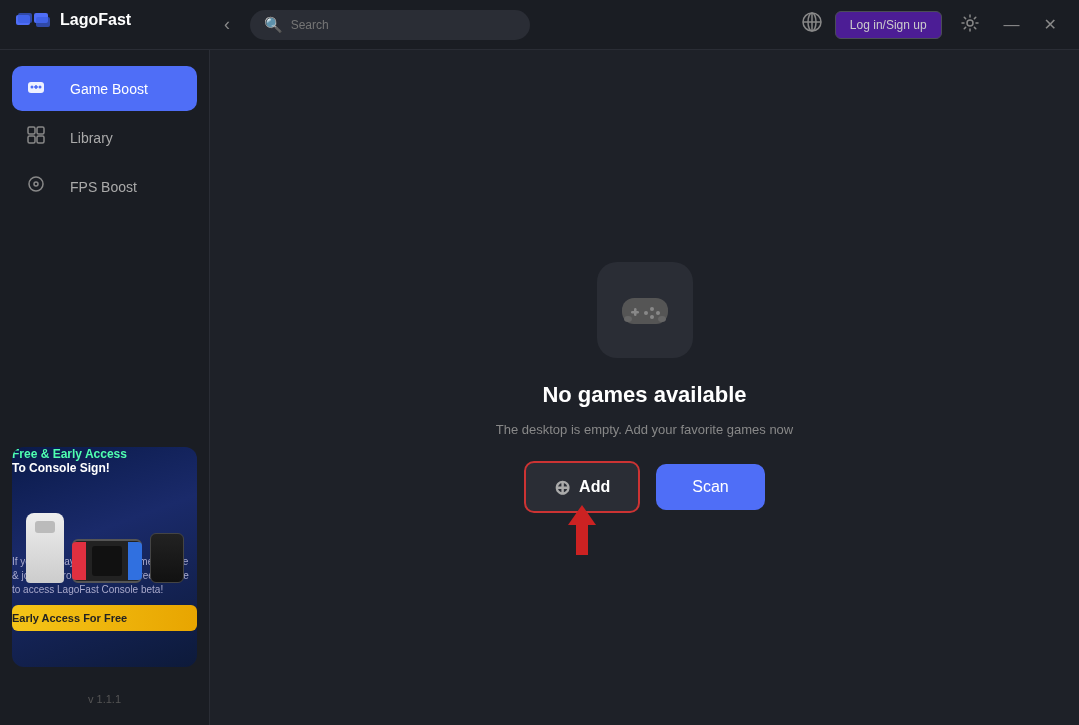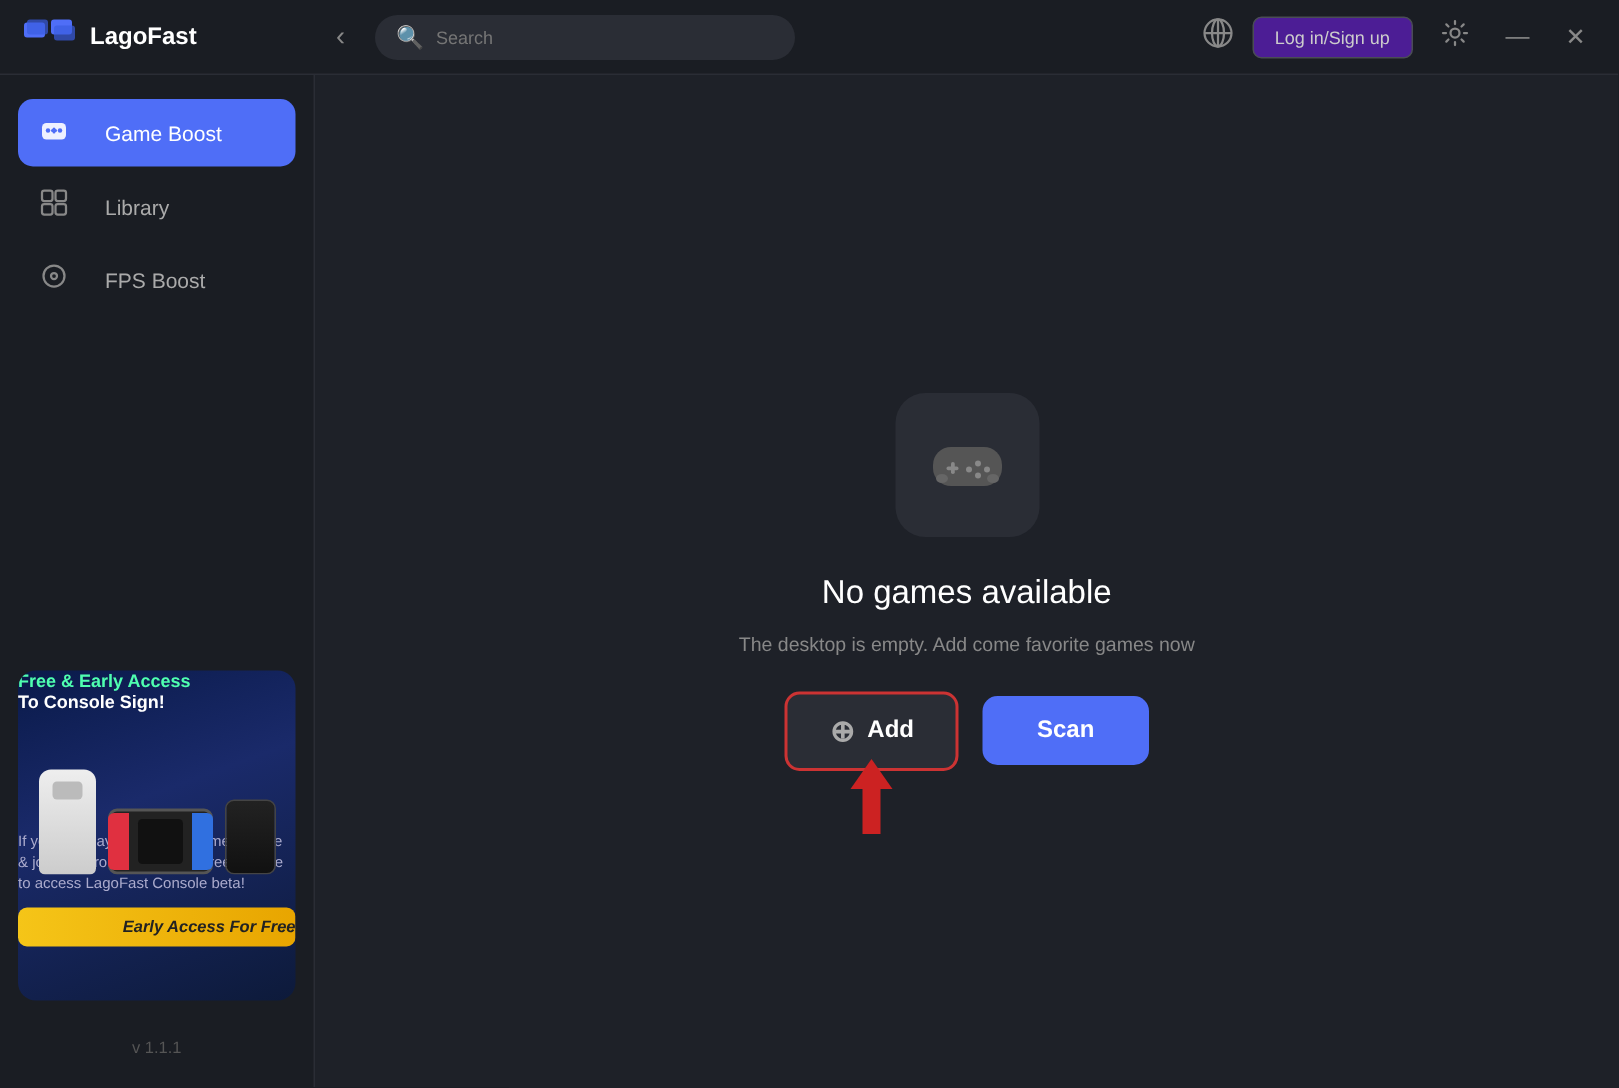--- a/index.html
+++ b/index.html
@@ -19,21 +19,21 @@
       height: 50px;
       background: #1a1d23;
       display: flex;
       align-items: center;
       padding: 0 16px;
       border-bottom: 1px solid #2a2d35;
       flex-shrink: 0;
     }
     .logo-area {
       display: flex;
-      align-items: center;
+      align-items: flex-start;
       gap: 8px;
       width: 200px;
     }
     .logo-text {
       font-size: 16px;
       font-weight: 700;
       color: #fff;
     }
     .title-bar-center {
       flex: 1;
@@ -158,27 +158,26 @@
       line-height: 1.4;
       margin-top: 80px;
     }
     .promo-btn {
       display: block;
       margin-top: 8px;
       background: linear-gradient(90deg, #f5c518, #e8a500);
       color: #222;
       font-weight: 700;
       font-size: 11px;
-      text-align: right;
+      text-align: left;
       padding: 7px 0;
       border-radius: 6px;
       border: none;
       cursor: pointer;
       width: 100%;
-      font-style: italic;
     }
     .version-text {
       text-align: center;
       font-size: 11px;
       color: #555;
       padding: 26px 0 4px;
     }
 
     
     .content-area {
@@ -205,21 +204,21 @@
       display: flex;
       align-items: center;
       justify-content: center;
       font-size: 44px;
       color: #888;
       margin-bottom: 10px;
     }
 
     .empty-title {
       font-size: 22px;
-      font-weight: 400;
+      font-weight: 700;
       color: #fff;
     }
     .empty-subtitle {
       font-size: 13px;
       color: #888;
       text-align: center;
     }
 
     .action-buttons {
       display: flex;
@@ -251,21 +250,21 @@
       color: #aaa;
     }
 
     .scan-btn {
       background: #4f6ef7;
       color: #fff;
       border: none;
       border-radius: 10px;
       padding: 14px 36px;
       font-size: 16px;
-      font-weight: 700;
+      font-weight: 400;
       cursor: pointer;
     }
 
     
     .arrow-annotation {
       position: absolute;
       bottom: -42px;
       left: 50%;
       transform: translateX(-50%);
       display: flex;
@@ -409,21 +408,21 @@
           <circle cx="34" cy="19" r="2" fill="#888"></circle>
           <circle cx="40" cy="23" r="2" fill="#888"></circle>
           <circle cx="34" cy="27" r="2" fill="#888"></circle>
           <circle cx="28" cy="23" r="2" fill="#888"></circle>
           <ellipse cx="10" cy="29" rx="4" ry="3" fill="#666"></ellipse>
           <ellipse cx="44" cy="29" rx="4" ry="3" fill="#666"></ellipse>
         </svg>
       </div>
 
       <div class="empty-title">No games available</div>
-      <div class="empty-subtitle">The desktop is empty. Add come favorite games now</div>
+      <div class="empty-subtitle">The desktop is empty. Add your favorite games now</div>
 
       <div class="action-buttons">
         <div class="add-btn-wrap">
           <button class="add-btn">
             <span class="add-btn-icon">⊕</span>
             <span>Add</span>
           </button>
 
           <div class="arrow-annotation">
             <div class="arrow-head"></div>

